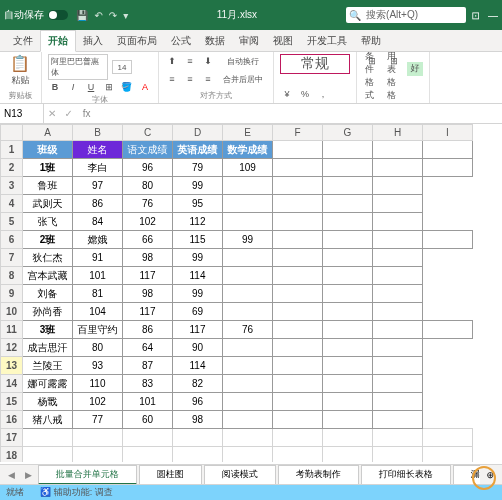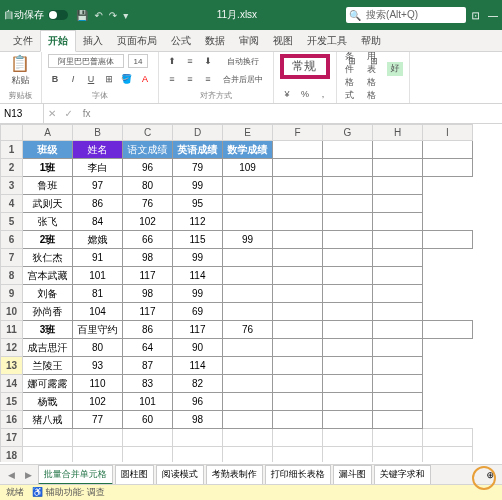--- a/index.html
+++ b/index.html
@@ -27,24 +27,24 @@
 .fbar .fx{padding:0 6px;color:#888}
 .grid{height:338px;overflow:auto;position:relative}
 .sheet{border-collapse:collapse;font-size:10px;table-layout:fixed}
 .sheet td,.sheet th{border:1px solid #d4d4d4;height:18px;text-align:center;padding:0}
 .colhdr th{background:#f3f2f1;color:#555;font-weight:400;height:16px;width:50px}
 .colhdr th:first-child{width:22px;background:#f3f2f1}
 .rowhdr{background:#f3f2f1;color:#555;width:22px}
 .data td{background:#fff;border:1px solid #999}
 .selrow th{background:#fef9c3}
 .sheettabs{position:absolute;bottom:16px;left:0;right:0;height:20px;background:#f3f2f1;border-top:1px solid #d4d4d4;display:flex;align-items:center;font-size:9px;padding:0 4px;gap:2px}
-.sheettabs .sh{padding:2px 5px;background:#fff;border:1px solid #ccc;cursor:pointer;white-space:nowrap}
+.sheettabs .sh{padding:2px 17px;background:#fff;border:1px solid #ccc;cursor:pointer;white-space:nowrap}
 .sheettabs .sh.active{border-bottom:2px solid #217346;color:#217346}
 .sheettabs .nav{color:#888;padding:0 4px}
-.status{position:absolute;bottom:0;left:0;right:0;height:16px;background:#fef9c3;border-top:1px solid #d4d4d4;display:flex;align-items:center;font-size:9px;padding:0 6px;color:#555;gap:8px}
+.status{position:absolute;bottom:0;left:0;right:0;height:16px;background:#7dd3fc;border-top:1px solid #d4d4d4;display:flex;align-items:center;font-size:9px;padding:0 6px;color:#555;gap:16px}
 .circle{position:absolute;bottom:10px;right:6px;width:24px;height:24px;border:2px solid #e8a03a;border-radius:50%;pointer-events:none}
 </style>
 </head>
 <body>
 
 <div class="titlebar">
   <div class="autosave">
     <span>自动保存</span>
     <span class="toggle"></span>
   </div>
@@ -81,21 +81,21 @@
 <div class="ribbon">
   <div class="grp">
     <div class="btn">
         <span style="font-size:16px">📋</span>
         <span>粘贴</span>
       </div>
     <div class="lbl">剪贴板</div>
   </div>
   <div class="grp" style="min-width:110px">
     <div class="ico">
-      <span style="width:76px;border:1px solid #ccc;font-size:8px;padding:0 2px">阿里巴巴普惠体</span>
+      <span style="width:60px;border:1px solid #ccc;font-size:8px;padding:12px 2px">阿里巴巴普惠体</span>
       <span style="width:20px;border:1px solid #ccc;font-size:8px">14</span>
     </div>
     <div class="ico">
       <span>
           <b>B</b>
         </span>
       <span>
           <i>I</i>
         </span>
       <span>
@@ -116,21 +116,21 @@
     </div>
     <div class="ico">
       <span>≡</span>
       <span>≡</span>
       <span>≡</span>
       <span style="width:48px;font-size:8px">合并后居中</span>
     </div>
     <div class="lbl">对齐方式</div>
   </div>
   <div class="grp">
-    <div style="border:4px solid #be185d;padding:0 8px;font-size:12px">常规</div>
+    <div style="border:1px solid #be185d;padding:0 20px;font-size:14px">常规</div>
     <div class="ico">
       <span>¥</span>
       <span>%</span>
       <span>,</span>
     </div>
   </div>
   <div class="grp">
     <div class="ico">
       <div class="btn">
           <span>⊞</span>

